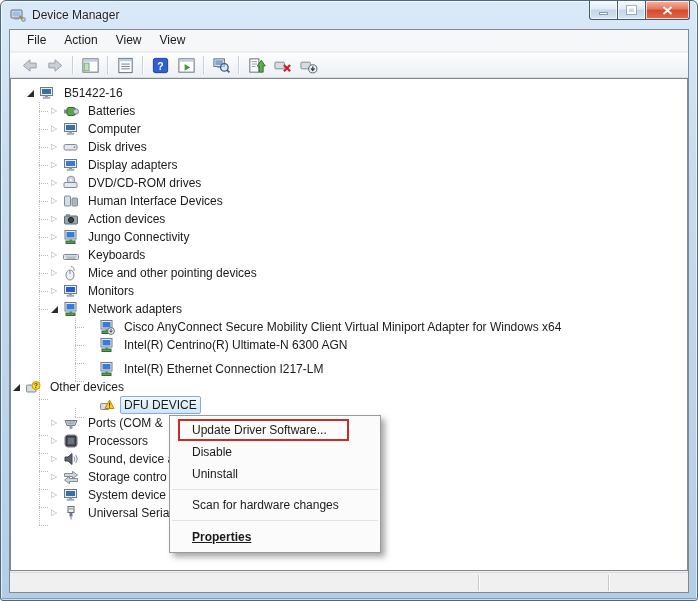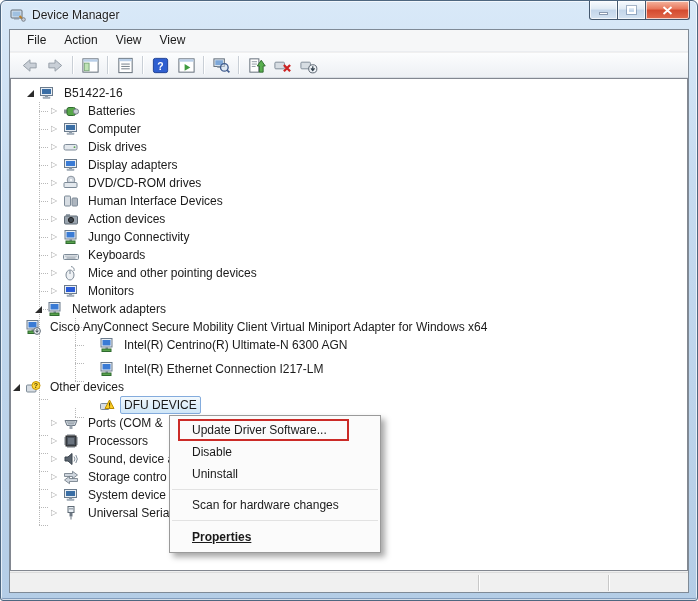--- a/index.html
+++ b/index.html
@@ -328,36 +328,36 @@
             <svg viewBox="0 0 16 16">
               <rect x="1.5" y="2.5" width="12" height="8" fill="#e8eef4" stroke="#6b7b8c"></rect>
               <rect x="3" y="4" width="9" height="5" fill="#2a5bd7"></rect>
               <rect x="6" y="10.5" width="3" height="1.5" fill="#8d9aa8"></rect>
               <rect x="4" y="12" width="7" height="1.5" fill="#aeb9c4" stroke="#8d9aa8" stroke-width="0.5"></rect>
             </svg>
           </span>
           <span class="nlabel">Monitors</span>
         </div>
         <div class="hstub" style="left: 28px; width: 9px; top: 212px;"></div>
-        <div class="trow" style="padding-left: 22px;">
+        <div class="trow" style="padding-left: 38px;">
           <span class="twisty expanded">
             <span class="tw-exp"></span>
           </span>
           <span class="nicon">
             <svg viewBox="0 0 16 16">
               <rect x="2" y="1.5" width="11" height="8.5" fill="#e8eef4" stroke="#6b7b8c"></rect>
               <rect x="3.5" y="3" width="8" height="5.5" fill="#3a7bd5"></rect>
               <rect x="6.5" y="10" width="2.5" height="2" fill="#8d9aa8"></rect>
               <rect x="3" y="12" width="9" height="2.5" fill="#58a24c" stroke="#2f6b2f"></rect>
             </svg>
           </span>
           <span class="nlabel">Network adapters</span>
         </div>
         <div class="hstub" style="left: 28px; width: 9px; top: 230px;"></div>
-        <div class="trow" style=" text-align: center;">
+        <div class="trow" style="padding-left: 74px; text-align: center;">
           <span class="twisty none"></span>
           <span class="nicon">
             <svg viewBox="0 0 16 16">
               <rect x="2" y="1.5" width="11" height="8.5" fill="#e8eef4" stroke="#6b7b8c"></rect>
               <rect x="3.5" y="3" width="8" height="5.5" fill="#3a7bd5"></rect>
               <rect x="6.5" y="10" width="2.5" height="2" fill="#8d9aa8"></rect>
               <rect x="3" y="12" width="9" height="2.5" fill="#58a24c" stroke="#2f6b2f"></rect>
               <circle cx="12" cy="12" r="3.4" fill="#f2f5f8" stroke="#5f6a75"></circle>
               <path d="M12 9.8 v3.2 M10.4 11.6 l1.6 1.8 1.6-1.8" fill="none" stroke="#33424e"></path>
             </svg>

